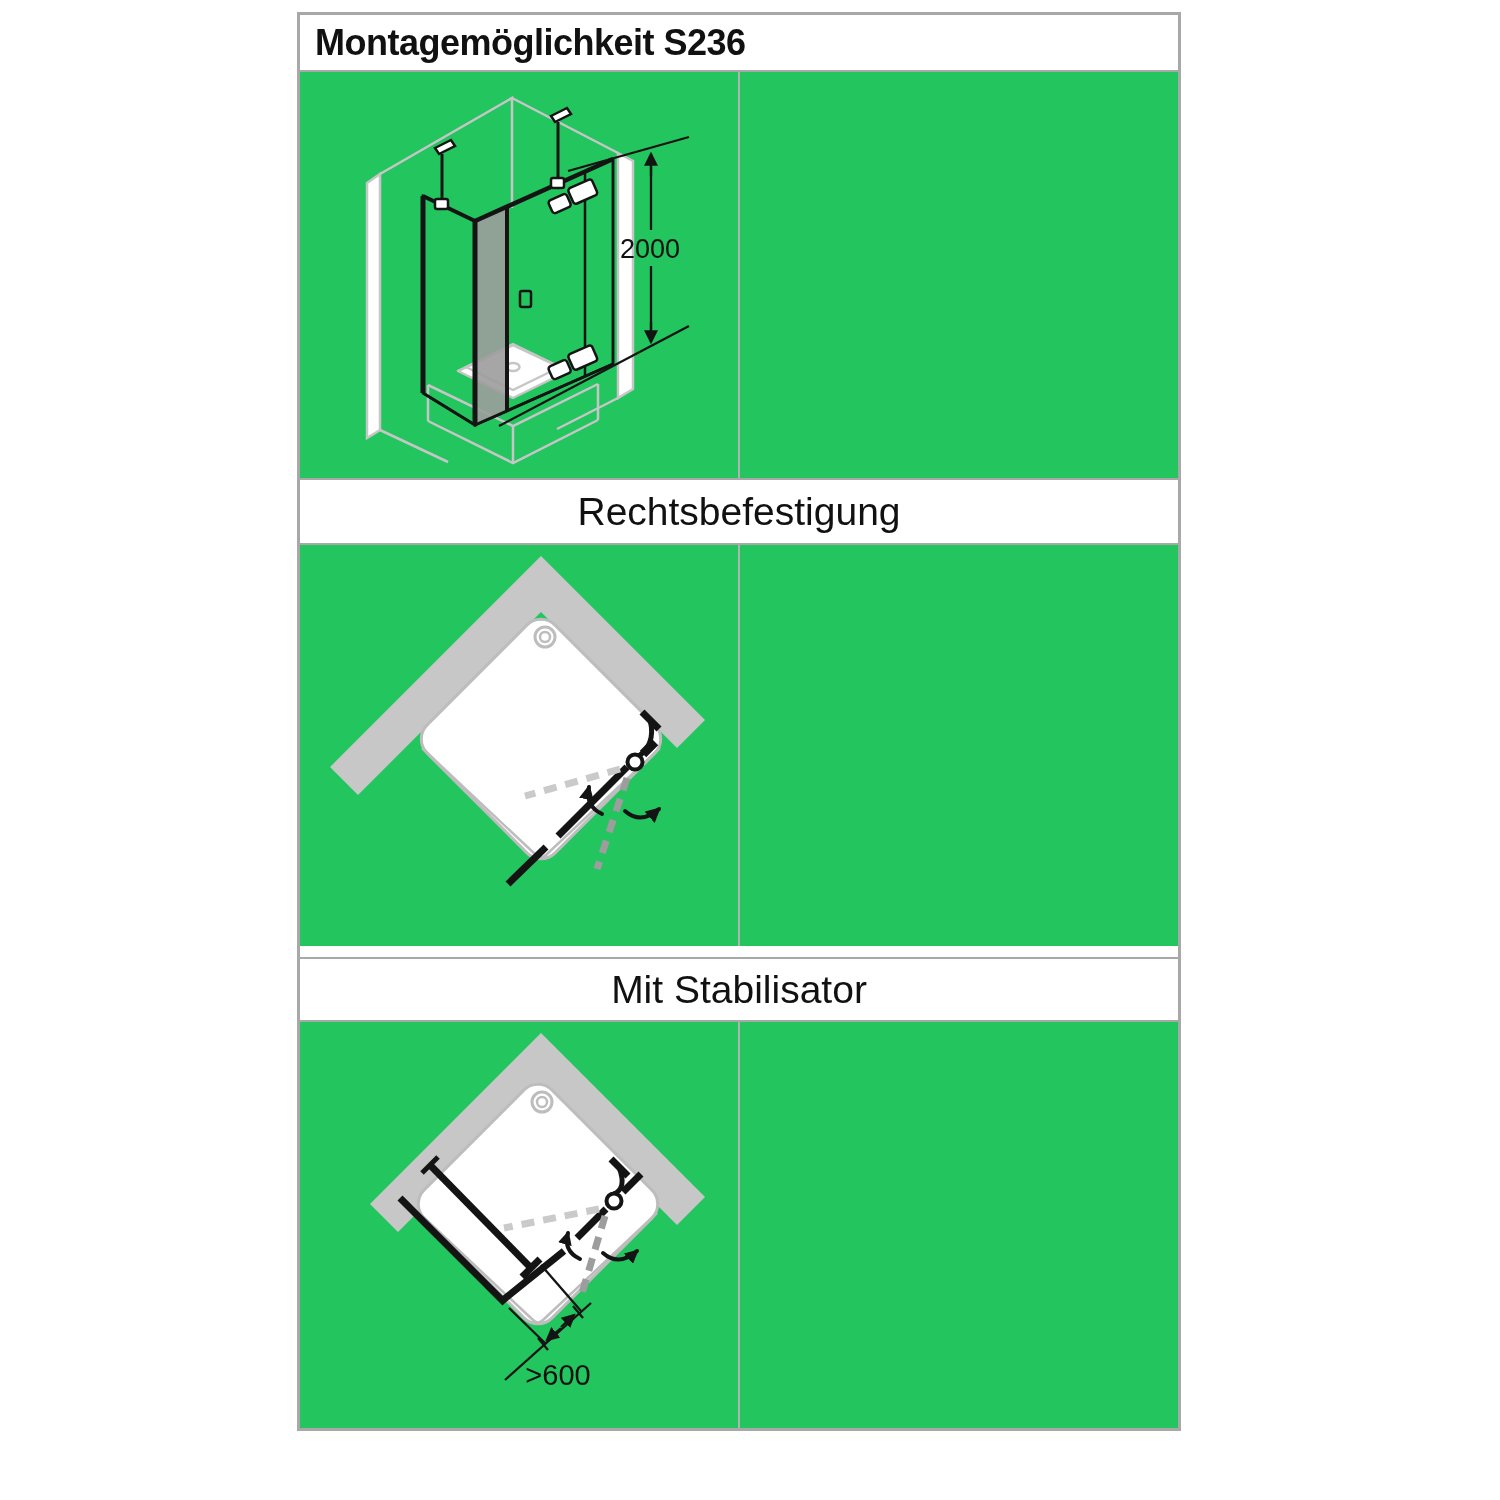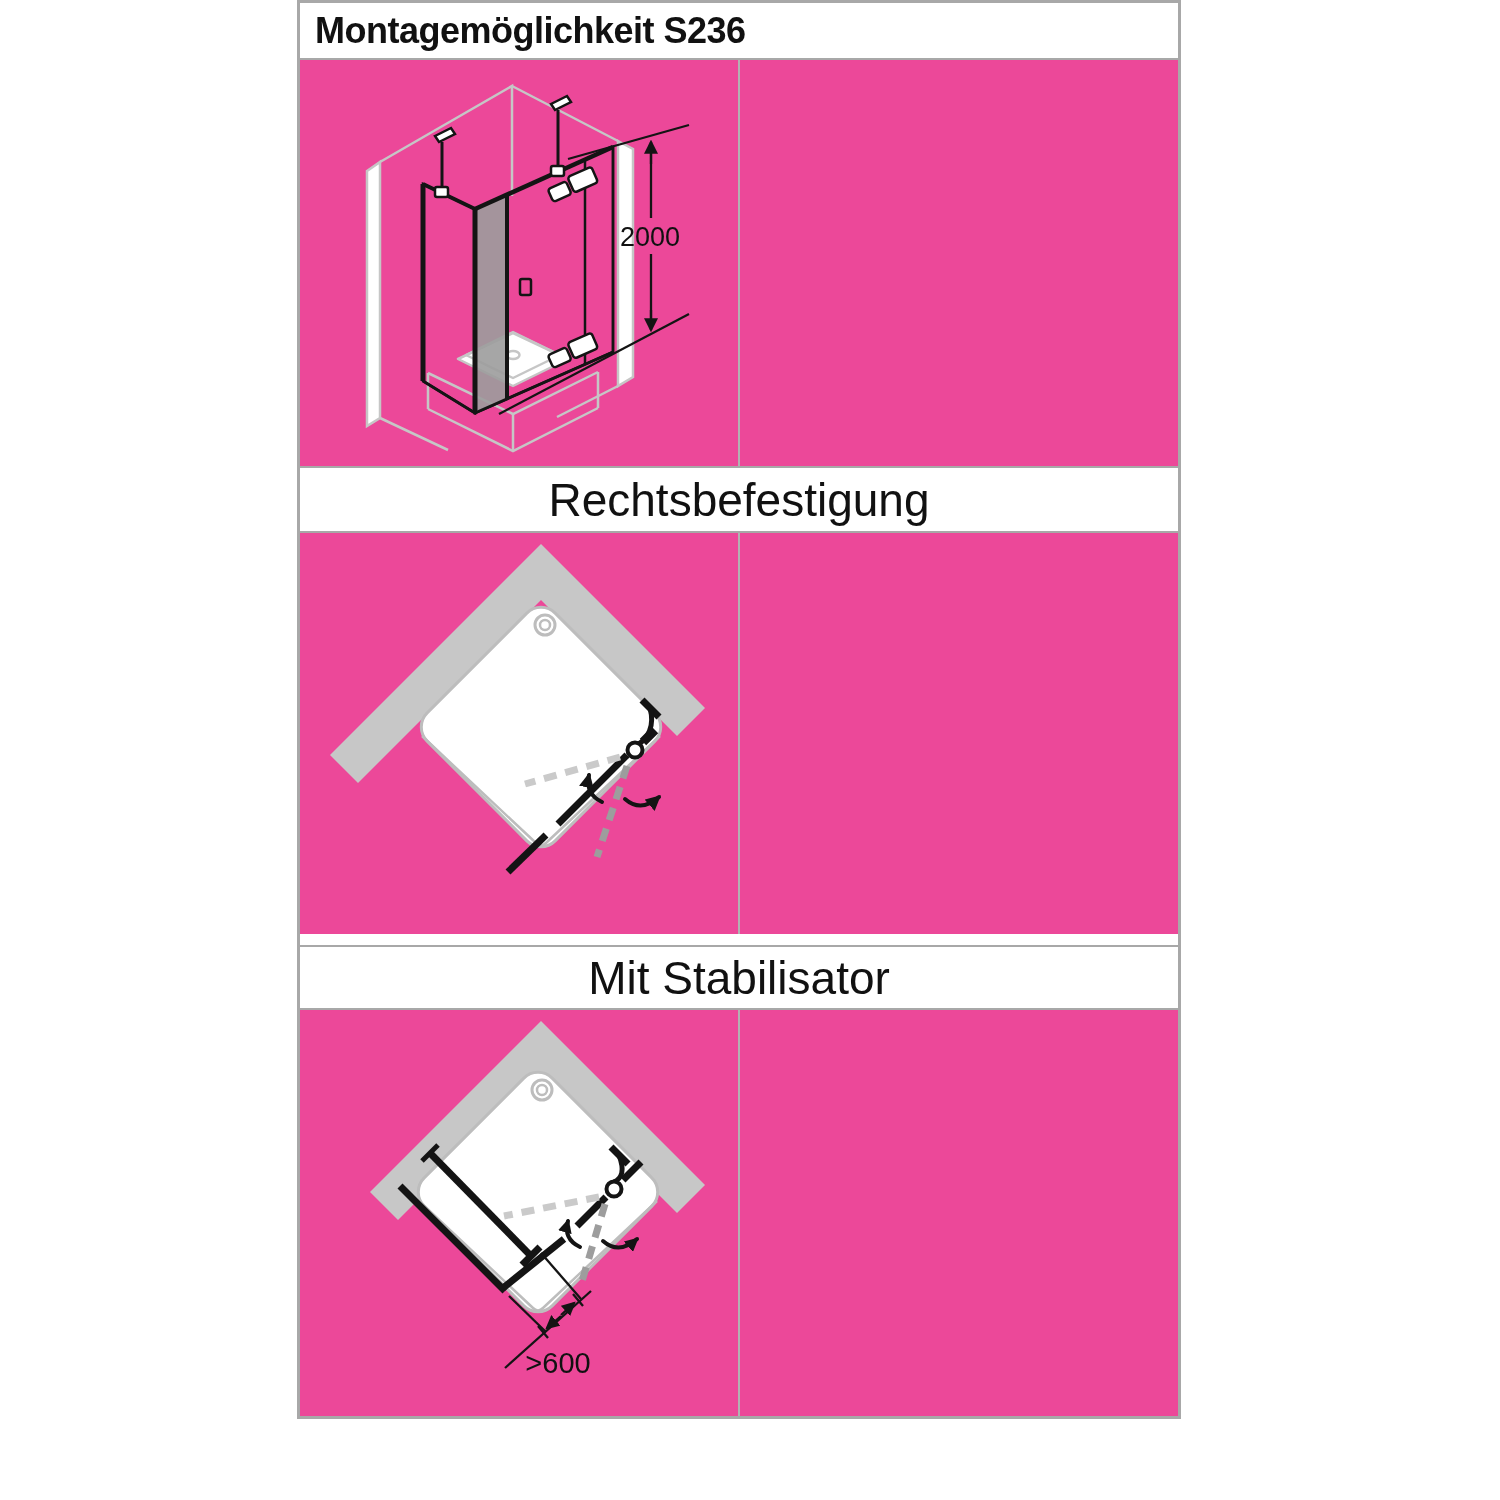--- a/index.html
+++ b/index.html
@@ -9,28 +9,28 @@
     --wallline:#c6c6c6;
     --tray:#bdbdbd;
     --ink:#141414;
     --glass:#b0b0b0;
     --dashl:#cacaca;
     --dashd:#9d9d9d;
   }
   html,body{margin:0;padding:0;background:#fff;}
   .page{position:relative;width:1500px;height:1500px;background:#fff;overflow:hidden;
         font-family:"Liberation Sans",sans-serif;color:#111;}
-  .sheet{position:absolute;left:297px;top:0;width:878px;border:3px solid var(--border);background:#fff;}
+  .sheet{position:absolute;left:297px;top:12px;width:878px;border:3px solid var(--border);background:#fff;}
   .title-row{height:55px;border-bottom:2px solid var(--border);display:flex;align-items:center;padding-left:15px;}
   .title-row h1{font-size:36px;font-weight:bold;margin:0;letter-spacing:-0.5px;}
-  .illus{position:relative;background:#ec4899;}
+  .illus{position:relative;background:#22c55e;}
   .illus .divider{position:absolute;left:438px;top:0;bottom:0;width:2px;background:var(--divider);}
   .illus svg{position:absolute;left:0;top:0;display:block;}
   .cap{border-top:2px solid var(--border);border-bottom:2px solid var(--border);
-       display:flex;align-items:center;justify-content:center;font-size:46px;font-weight:400;}
+       display:flex;align-items:center;justify-content:center;font-size:39px;font-weight:400;}
   .cap.last{border-bottom:none;}
   .h406{height:406px;} .h401{height:401px;} .h63{height:63px;} .h61{height:61px;margin-top:11px;}
   svg .w{stroke:var(--wallline);stroke-width:2.5;fill:none;}
   svg .wf{stroke:var(--wallline);stroke-width:2.5;fill:#fff;}
   svg .tr{stroke:var(--tray);fill:#fff;}
   svg .trl{stroke:var(--tray);fill:none;}
   svg .wall{fill:var(--wall);}
   svg .k2{stroke:var(--ink);stroke-width:2.5;fill:none;}
   svg .k2f{stroke:var(--ink);stroke-width:2.5;fill:#fff;}
   svg .k4{stroke:var(--ink);stroke-width:4;fill:none;stroke-linecap:round;}

